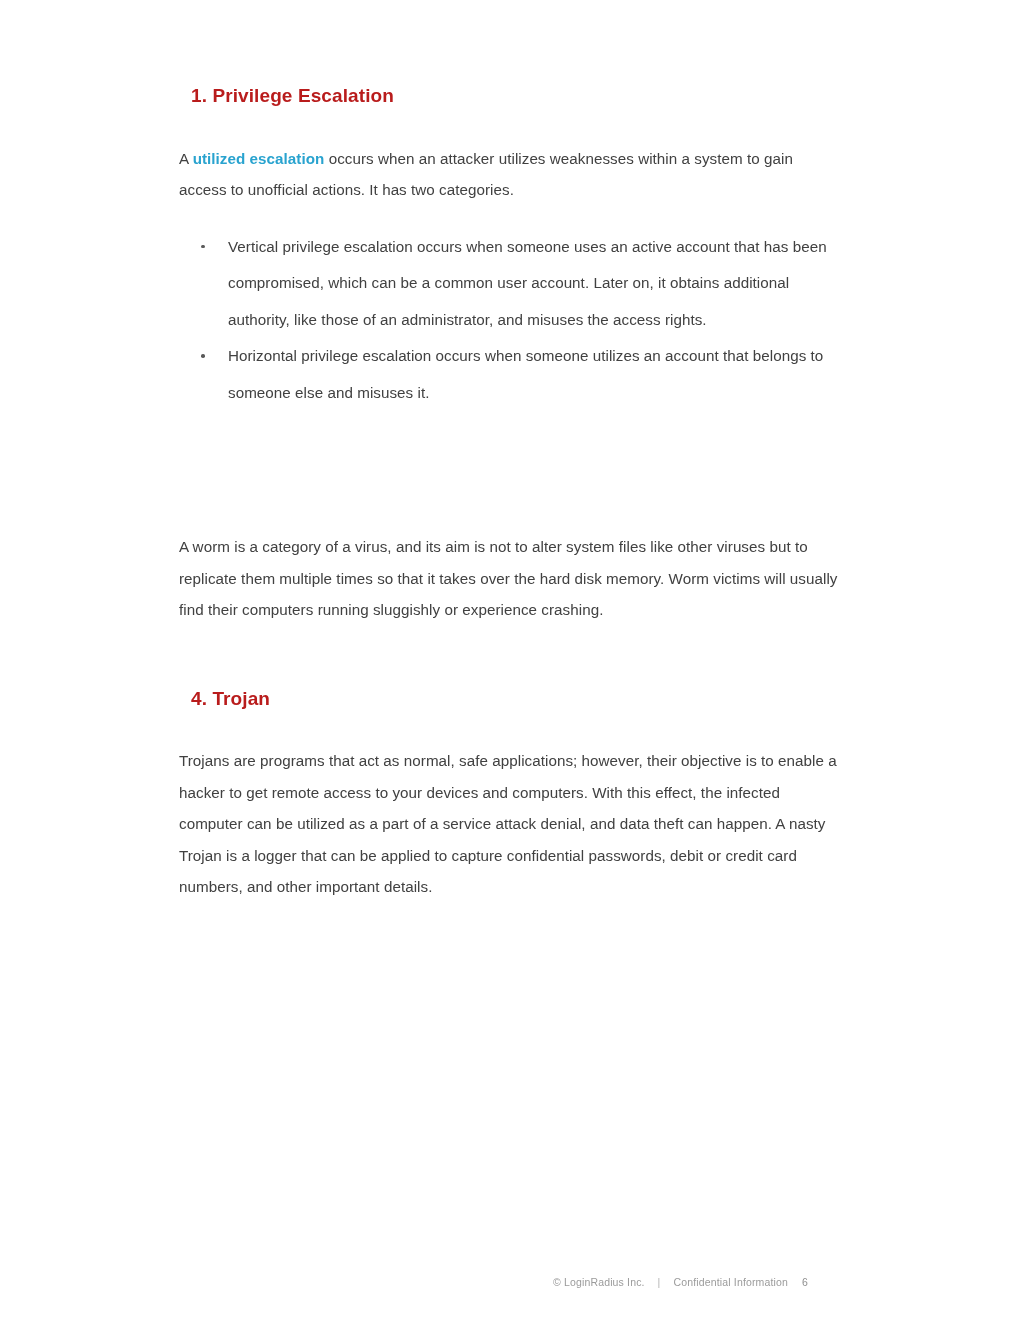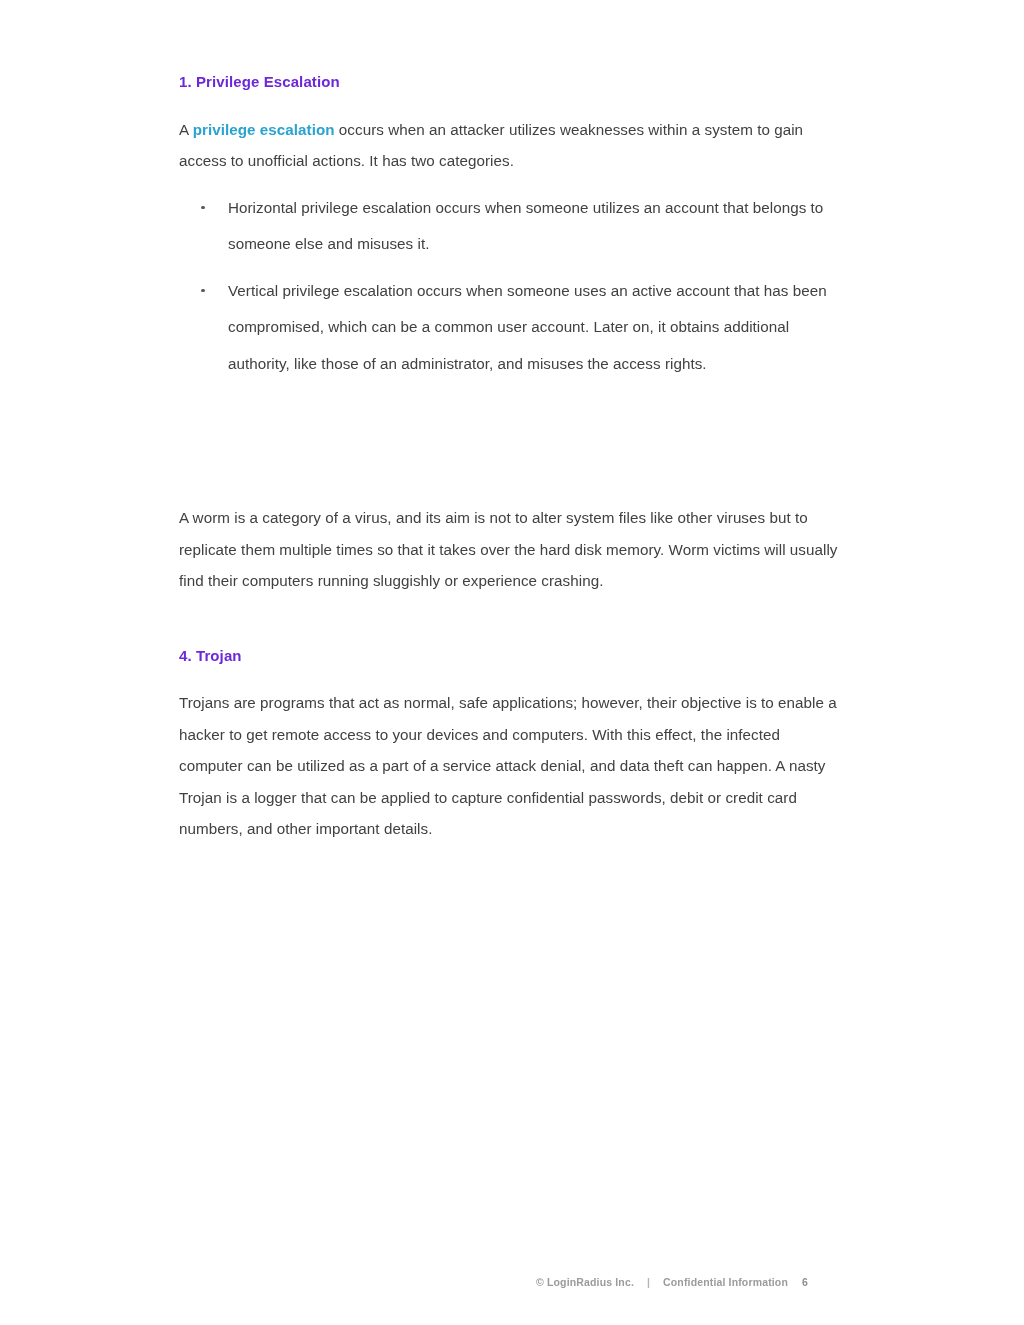--- a/index.html
+++ b/index.html
@@ -19,25 +19,25 @@
     overflow: hidden;
     box-sizing: border-box;
   }
   .content {
     position: absolute;
     left: 179px;
     top: 72px;
     width: 660px;
   }
   h2.section-heading {
-    font-size: 15px;
+    font-size: 19px;
     font-weight: bold;
-    color: #6d28d9;
+    color: #b91c1c;
     letter-spacing: 0.1px;
-    margin: 0;
+    margin: 12px;
     padding: 0;
     line-height: 1.3;
   }
   .section-block {
     margin-bottom: 0;
   }
   p.body-text {
     font-size: 15.2px;
     color: #414141;
     line-height: 31.5px;
@@ -80,21 +80,20 @@
     left: 0;
     top: 1276px;
     width: 880px;
     text-align: right;
     padding-right: 72px;
     box-sizing: border-box;
     font-size: 10.5px;
     color: #9b9b9b;
     letter-spacing: 0.15px;
     white-space: nowrap;
-    font-weight: bold;
   }
   .footer .sep {
     display: inline-block;
     padding: 0 13px;
     color: #b5b5b5;
   }
   .footer .page-num {
     display: inline-block;
     padding-left: 14px;
     color: #8f8f8f;
@@ -103,30 +102,30 @@
 </head>
 <body>
 
 <div class="page">
 
   <div class="content">
 
     <div class="section-block">
       <h2 class="section-heading">1. Privilege Escalation</h2>
       <div class="gap-heading-to-body"></div>
-      <p class="body-text"><span>A </span><span class="link-strong">privilege escalation</span><span> occurs when an attacker utilizes weaknesses within a system to gain access to unofficial actions. It has two categories.</span></p>
+      <p class="body-text"><span>A </span><span class="link-strong">utilized escalation</span><span> occurs when an attacker utilizes weaknesses within a system to gain access to unofficial actions. It has two categories.</span></p>
       <div class="gap-list-top"></div>
       <ul class="bullet-list">
+        <li style="margin-top:10px">
+          <span class="bullet-dot"></span>
+          <span>Vertical privilege escalation occurs when someone uses an active account that has been compromised, which can be a common user account. Later on, it obtains additional authority, like those of an administrator, and misuses the access rights.</span>
+        </li>
         <li>
           <span class="bullet-dot"></span>
           <span>Horizontal privilege escalation occurs when someone utilizes an account that belongs to someone else and misuses it.</span>
-        </li>
-        <li style="margin-top:10px">
-          <span class="bullet-dot"></span>
-          <span>Vertical privilege escalation occurs when someone uses an active account that has been compromised, which can be a common user account. Later on, it obtains additional authority, like those of an administrator, and misuses the access rights.</span>
         </li>
       </ul>
     </div>
 
     <div class="gap-body-to-heading"></div>
 
 
     <div class="gap-body-to-heading"></div>
 
     <div class="section-block">

